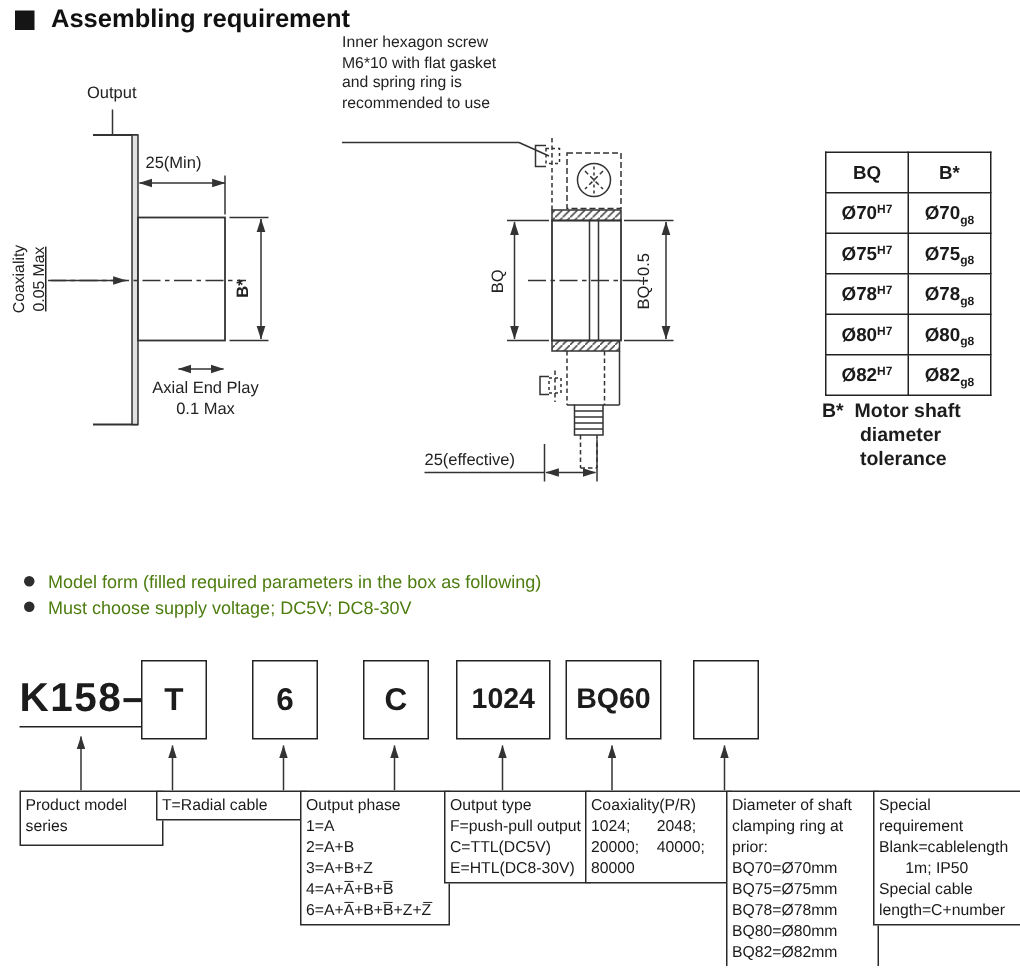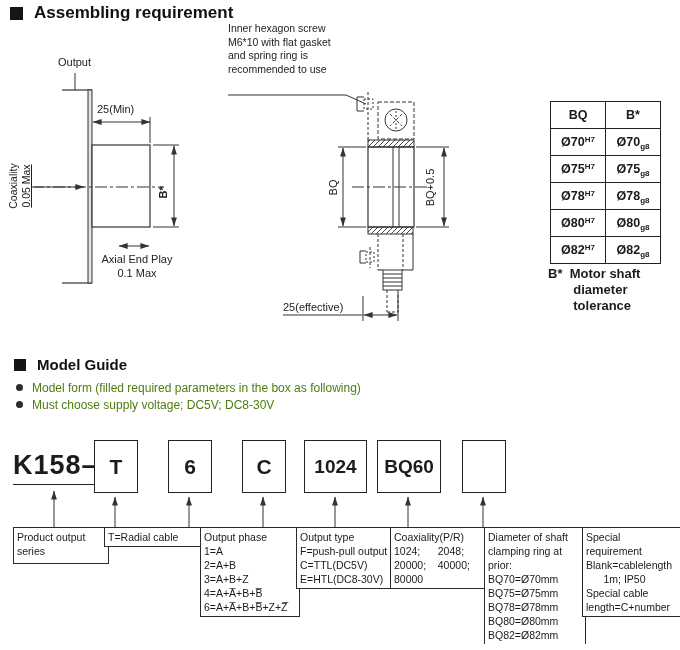--- a/index.html
+++ b/index.html
@@ -197,43 +197,39 @@
           <td><span>Ø82</span><span class="tsub">g8</span></td>
         </tr>
       </tbody>
   </table>
   <div class="tbl-caption">
       <div class="line">B*  Motor shaft</div>
       <div class="line">       diameter</div>
       <div class="line">       tolerance</div>
     </div>
 
-  <div class="sec-title" style="left:14px;top:356px;font-size:15px;">
-    <span class="sq" style="width:12px;height:12px;"></span>
-    <span>Model Guide</span>
-  </div>
   <div class="bullet-row" style="left:16px;top:381px;width:640px;">
     <span class="dot"></span>
     <span>Model form (filled required parameters in the box as following)</span>
   </div>
   <div class="bullet-row" style="left:16px;top:398px;width:640px;">
     <span class="dot"></span>
     <span>Must choose supply voltage;  DC5V; DC8-30V</span>
   </div>
 
   <div class="code-prefix">K158–</div>
   <div class="code-box" style="left:94px;width:42px;">T</div>
   <div class="code-box" style="left:168px;width:42px;">6</div>
   <div class="code-box" style="left:242px;width:42px;">C</div>
   <div class="code-box" style="left:304px;width:61px;font-size:19px;">1024</div>
   <div class="code-box" style="left:377px;width:62px;font-size:19px;">BQ60</div>
   <div class="code-box" style="left:462px;width:42px;"></div>
 
   <div class="desc-box" style="left:13px;width:88px;min-height:31px;">
-      <div class="line">Product output</div>
+      <div class="line">Product model</div>
       <div class="line">series</div>
     </div>
   <div class="desc-box" style="left:104px;width:93px;">
       <div class="line">T=Radial cable</div>
     </div>
   <div class="desc-box" style="left:200px;width:92px;">
       <div class="line">Output phase</div>
       <div class="line">1=A</div>
       <div class="line">2=A+B</div>
       <div class="line">3=A+B+Z</div>

